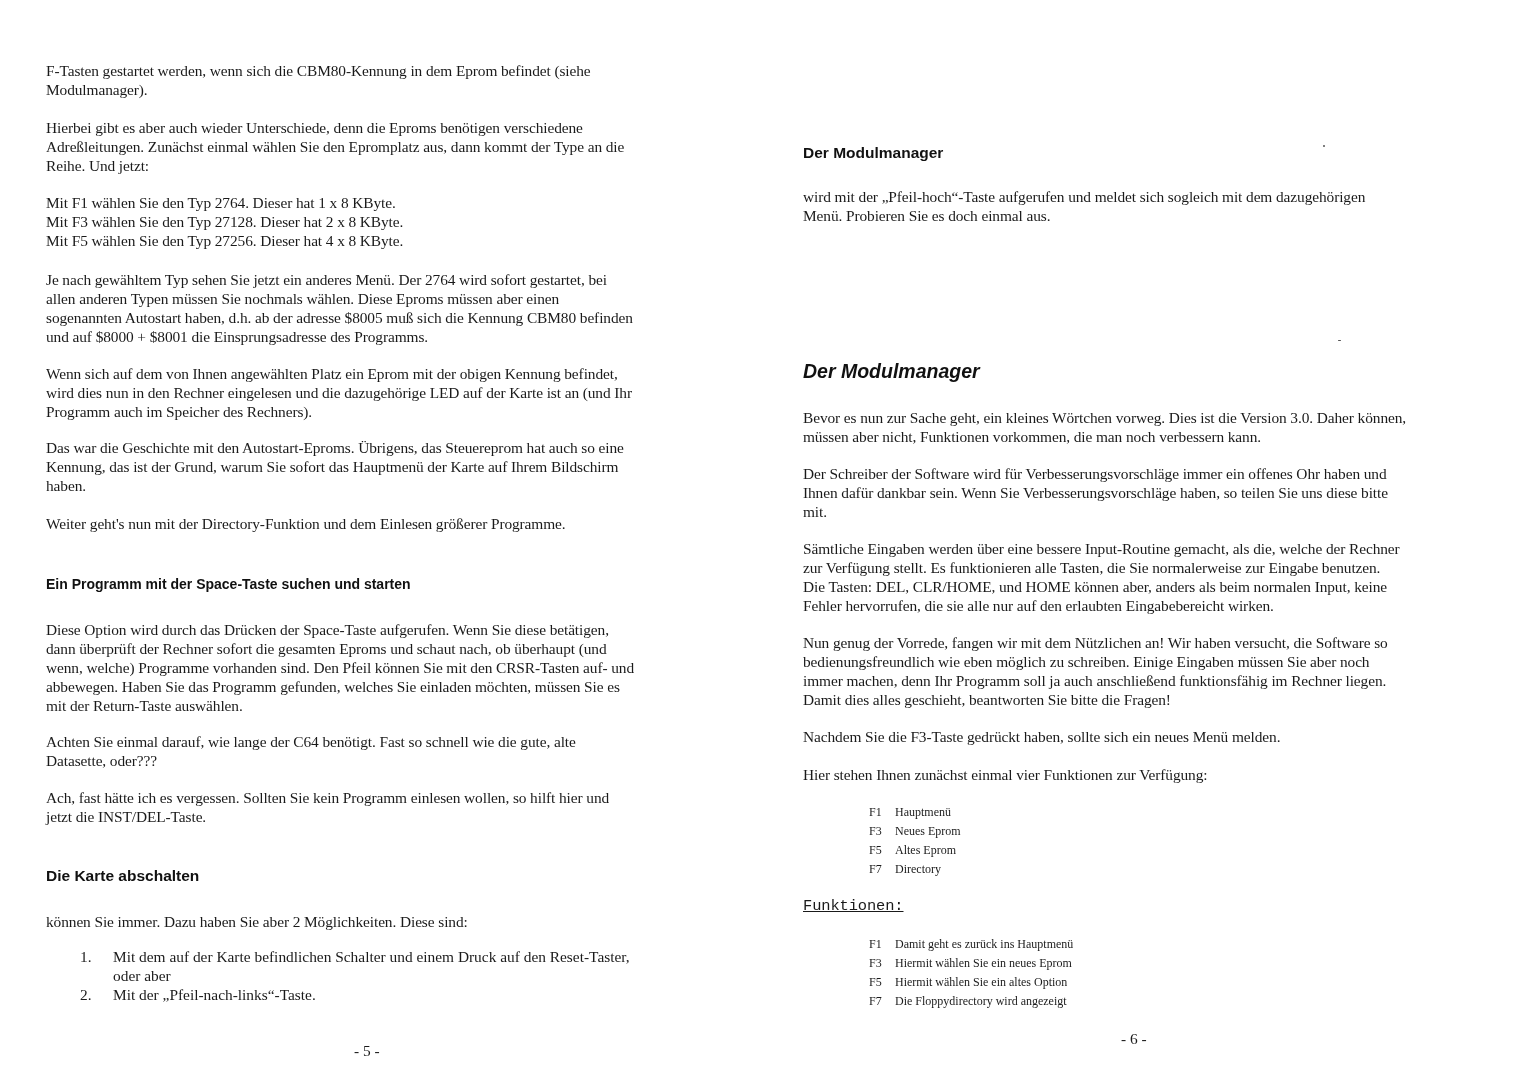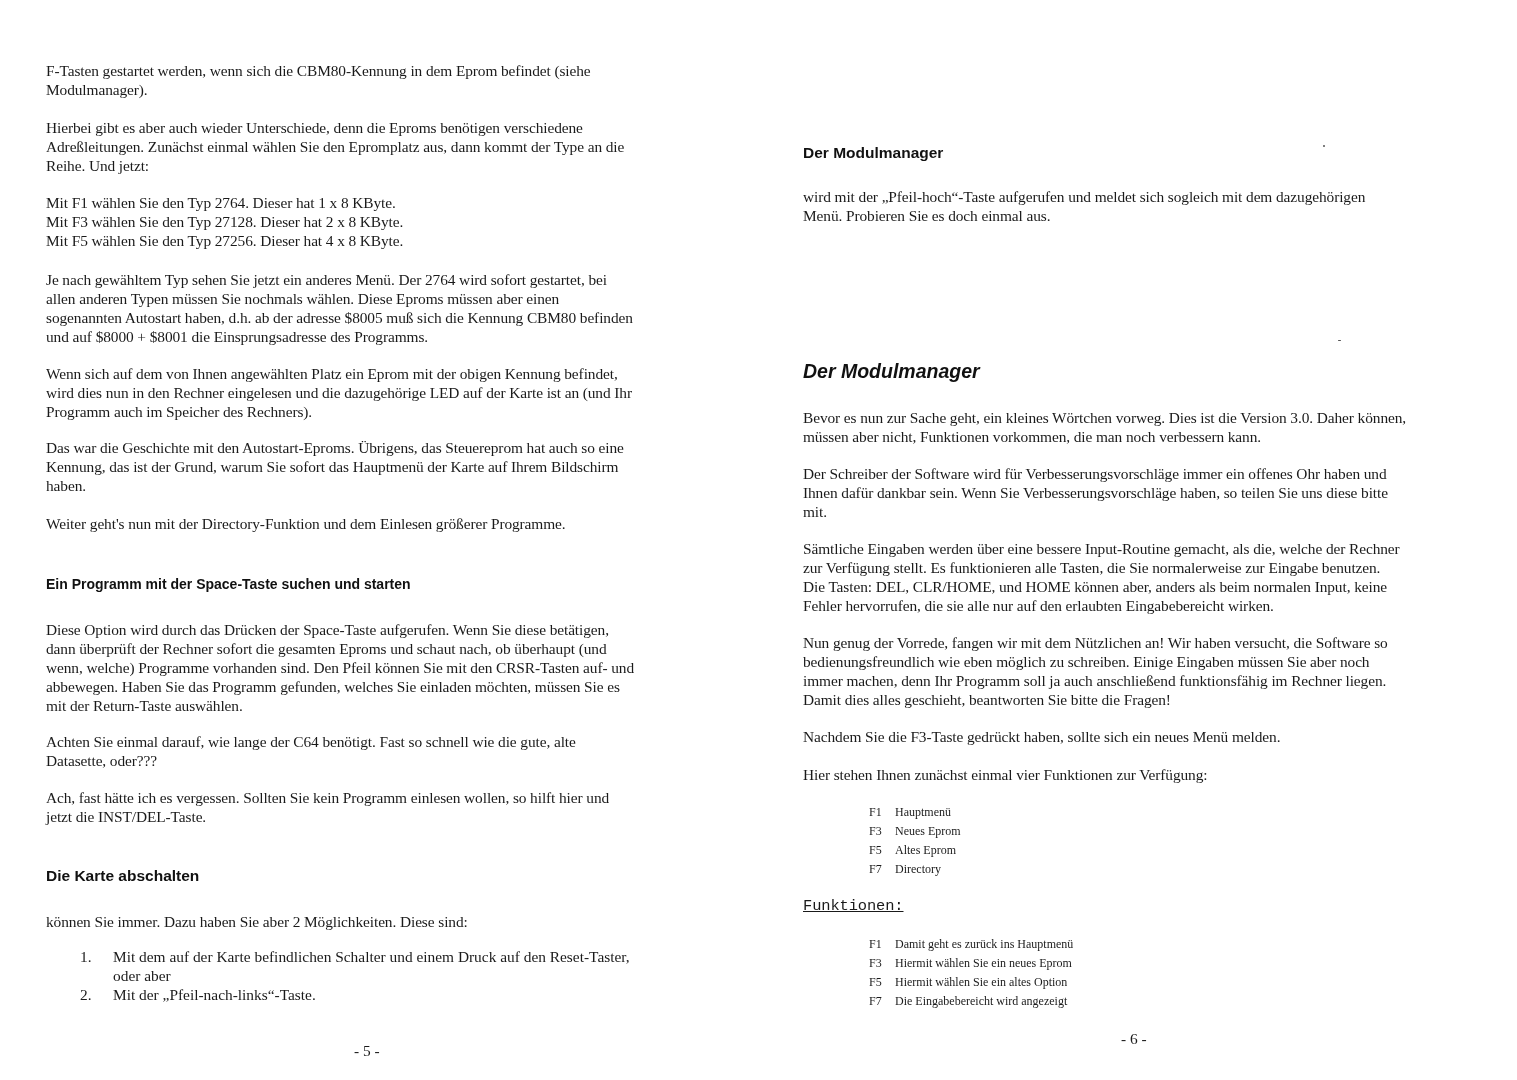--- a/index.html
+++ b/index.html
@@ -129,17 +129,17 @@
     <li><span class="key">F5</span><span>Altes Eprom</span></li>
     <li><span class="key">F7</span><span>Directory</span></li>
   </ul>
 
   <p class="p under" style="top:885px">Funktionen:</p>
 
   <ul class="fk" style="top:923px">
     <li><span class="key">F1</span><span>Damit geht es zurück ins Hauptmenü</span></li>
     <li><span class="key">F3</span><span>Hiermit wählen Sie ein neues Eprom</span></li>
     <li><span class="key">F5</span><span>Hiermit wählen Sie ein altes Option</span></li>
-    <li><span class="key">F7</span><span>Die Eingabebereicht wird angezeigt</span></li>
+    <li><span class="key">F7</span><span>Die Floppydirectory wird angezeigt</span></li>
   </ul>
 
   <div class="pagenum" style="top:1018px; left:318px">- 6 -</div>
 </div>
 
 </body></html>

